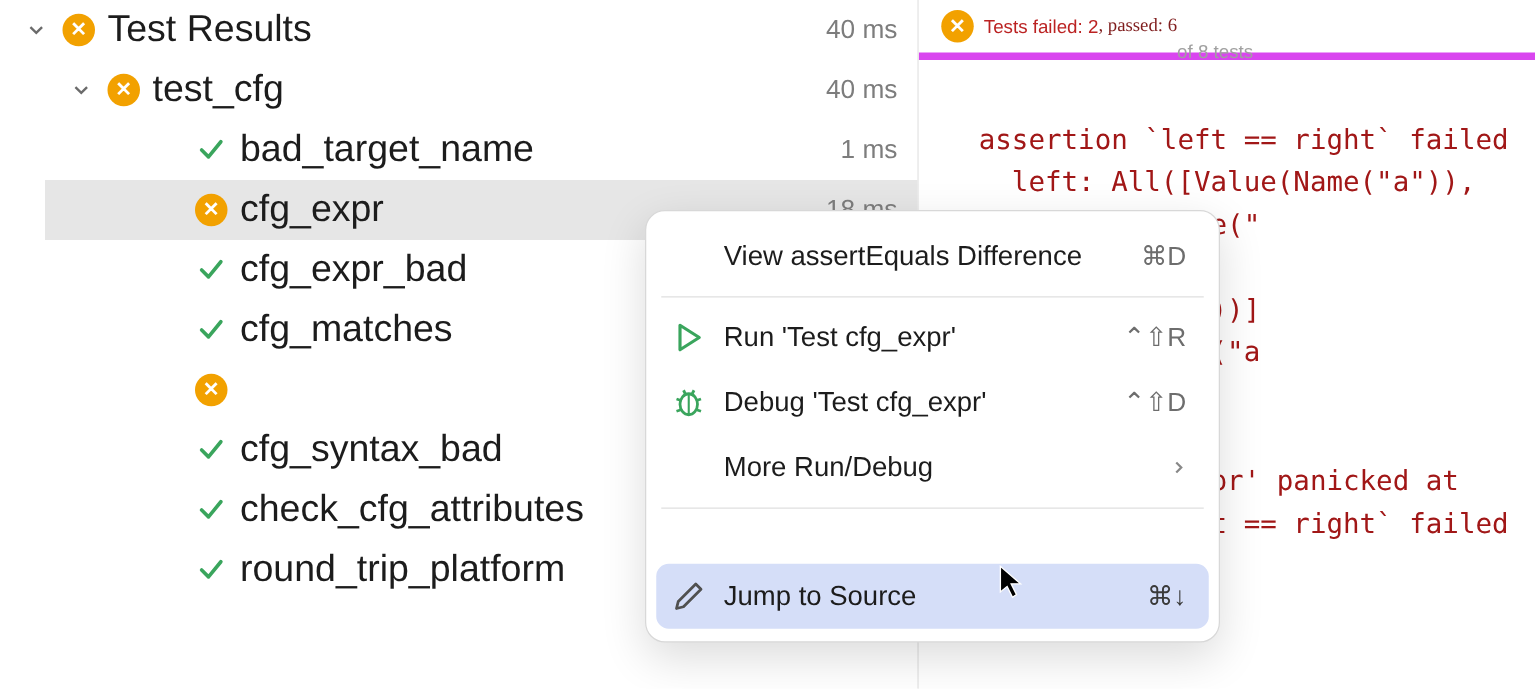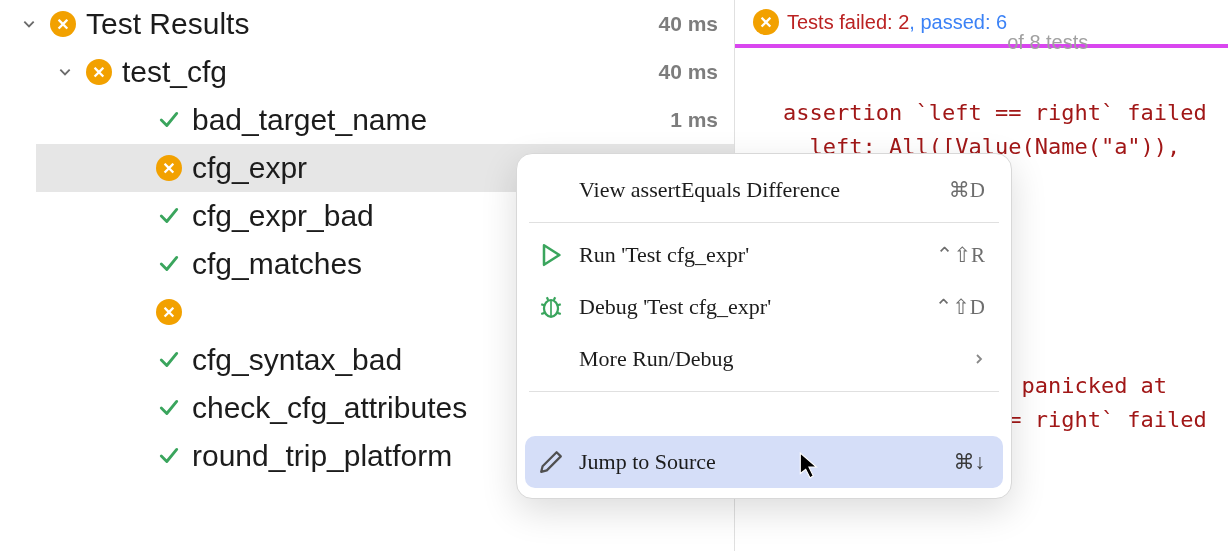--- a/index.html
+++ b/index.html
@@ -68,63 +68,61 @@
     }
     .status-pass svg { width: 22px; height: 22px; }
     .row-label {
       flex: 1;
       font-size: 30px;
     }
     .row-time {
       color: #7d7d7d;
       font-size: 21px;
       white-space: nowrap;
-      font-weight: bold;
     }
     .right-panel {
       flex: 1;
       background: #ffffff;
       display: flex;
       flex-direction: column;
       overflow: hidden;
     }
     .summary-bar {
       height: 48px;
       display: flex;
       align-items: center;
       padding-left: 18px;
-      border-bottom: 4px solid #d946ef;
-      font-size: 20px;
+      border-bottom: 6px solid #d946ef;
+      font-size: 15px;
     }
     .summary-bar .status-icon { margin-right: 8px; }
     .failed-text { color: #bb2222; font-weight: 500; }
-    .passed-text { color: #3b82f6; }
+    .passed-text { color: #7f1d1d; font-family: Liberation Serif, serif; }
     .of-tests { color: #a0a0a0; margin-top: 41px; }
     .output {
       padding: 48px 0 0 48px;
       font-family: "Menlo", "Consolas", monospace;
       font-size: 22px;
       color: #a11717;
       line-height: 1.55;
       white-space: pre;
       overflow: hidden;
     }
     .output .link { color: #1e67c9; text-decoration: underline; }
     .context-menu {
       position: absolute;
       left: 516px;
-      top: 153px;
-      width: 496px;
+      top: 168px;
+      width: 460px;
       background: #ffffff;
       border: 1px solid #d8d8d8;
       border-radius: 16px;
       box-shadow: 0 12px 36px rgba(0,0,0,0.14);
       padding: 10px 8px;
       z-index: 100;
-      font-family: Liberation Serif, serif;
     }
     .menu-item {
       display: flex;
       align-items: center;
       height: 52px;
       padding: 0 18px 0 12px;
       border-radius: 10px;
       cursor: pointer;
       font-size: 22px;
     }

